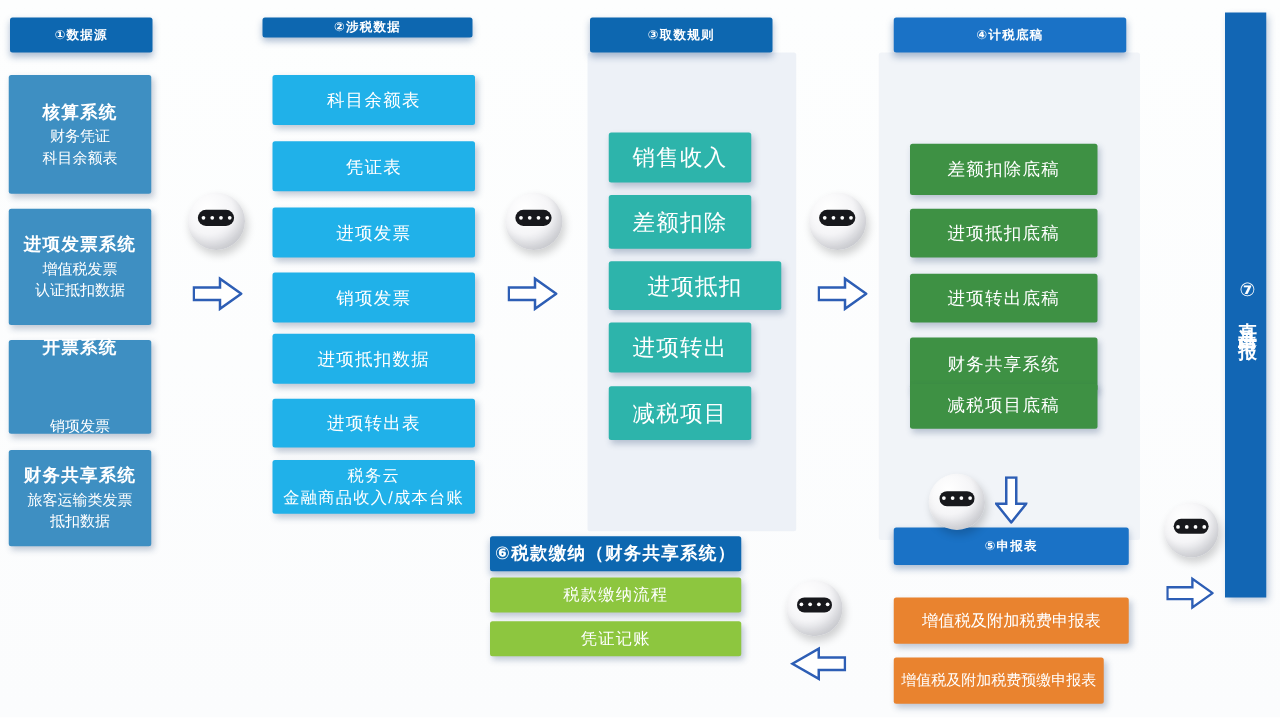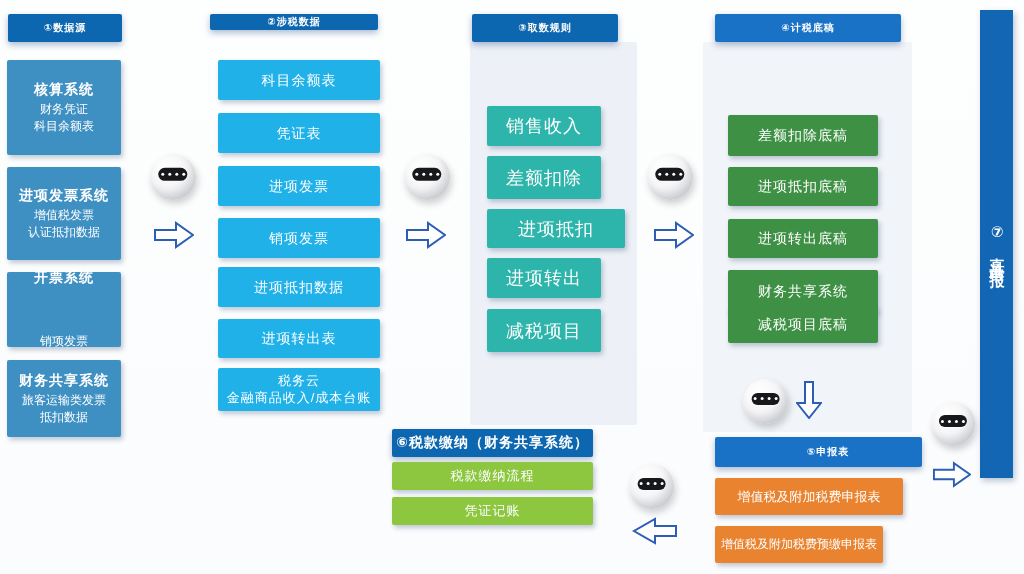--- a/index.html
+++ b/index.html
@@ -78,21 +78,21 @@
   <div class="box c4" style="left:728px;top:115px;width:150px;height:41px;">差额扣除底稿</div>
   <div class="box c4" style="left:728px;top:167px;width:150px;height:39px;">进项抵扣底稿</div>
   <div class="box c4" style="left:728px;top:219px;width:150px;height:39px;">进项转出底稿</div>
   <div class="box c4" style="left:728px;top:270px;width:150px;height:43px;">财务共享系统</div>
   <div class="box c4" style="left:728px;top:307px;width:150px;height:36px;">减税项目底稿</div>
 
   <div class="hdr" style="left:392px;top:429px;width:201px;height:28px;font-size:14px;">⑥税款缴纳（财务共享系统）</div>
   <div class="box c6" style="left:392px;top:462px;width:201px;height:28px;">税款缴纳流程</div>
   <div class="box c6" style="left:392px;top:497px;width:201px;height:28px;">凭证记账</div>
 
-  <div class="hdr bright" style="left:715px;top:437px;width:188px;height:30px;padding-left:19px;">⑤申报表</div>
+  <div class="hdr bright" style="left:715px;top:422px;width:188px;height:30px;">⑤申报表</div>
   <div class="box c5" style="left:715px;top:478px;width:188px;height:37px;">增值税及附加税费申报表</div>
   <div class="box c5" style="left:715px;top:526px;width:168px;height:37px;font-size:12px;text-align:center;">增值税及附加税费预缴申报表</div>
 
   <div class="vbar">
     <span>⑦直连申报</span>
   </div>
 
   <div class="robot" style="left:150px;top:154px;width:46px;height:46px;">
       <div class="visor">
         <i></i>

